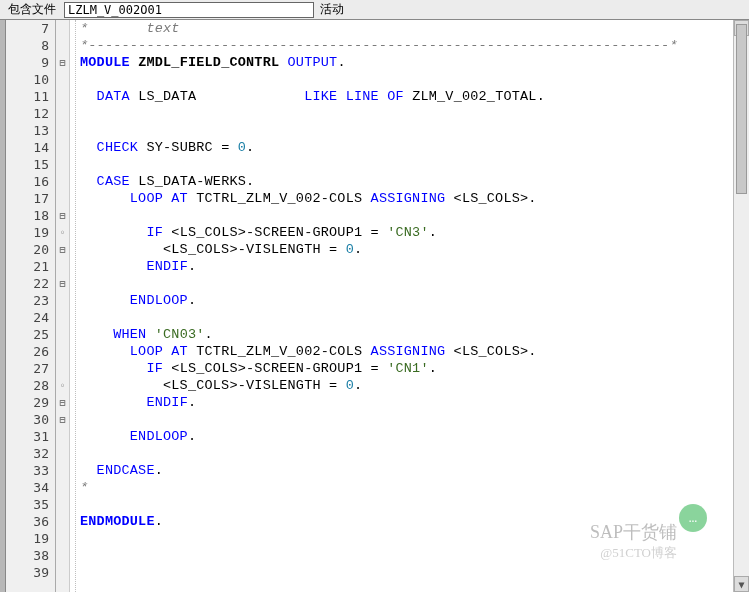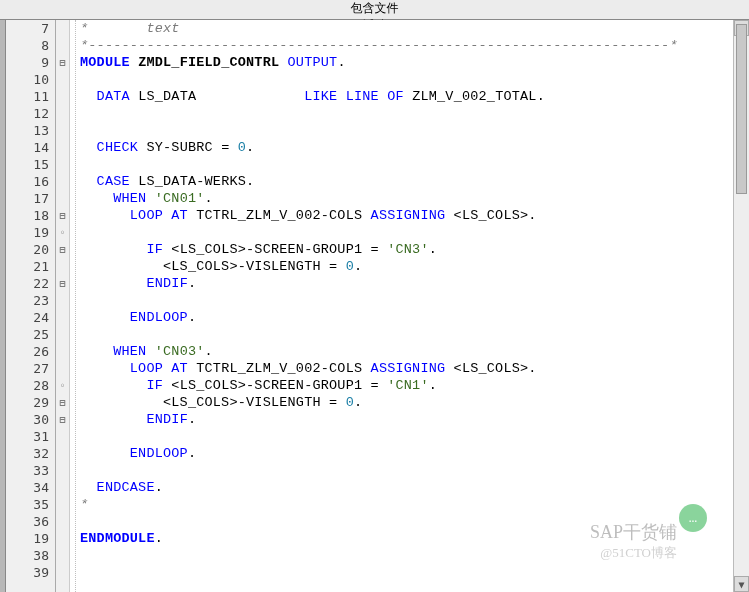--- a/index.html
+++ b/index.html
@@ -1,17 +1,17 @@
 <!DOCTYPE html>
 <html><head>
 <meta charset="utf-8">
 <style>
   * { margin:0; padding:0; box-sizing:border-box; }
   html,body { width:749px; height:592px; font-family:"Microsoft YaHei","Consolas",monospace; font-size:13px; background:#f7f7f7; overflow:hidden; }
-  .toolbar { display:flex; align-items:center; height:20px; border-bottom:1px solid #888; background:#ececec; font-size:12px;flex-direction:column; }
+  .toolbar { display:flex; align-items:center; height:20px; border-bottom:1px solid #888; background:#ececec; font-size:12px; }
   .toolbar .lbl { padding:0 8px; color:#000; }
   .toolbar input { width:250px; height:16px; border:1px solid #666; background:#fff; font-family:inherit; font-size:12px; padding:0 3px; }
   .toolbar .after { padding:0 6px; }
   .editor { display:flex; height:572px; background:#fff; }
   .margin-bar { width:6px; background:#b8b8b8; border-right:1px solid #888; }
   .gutter { width:50px; background:#f0f0f0; border-right:1px solid #aaa; text-align:right; font-family:Consolas,monospace; color:#444; }
   .gutter div { height:17px; line-height:17px; padding-right:6px; font-size:13px; }
   .fold { width:14px; background:#f0f0f0; border-right:1px solid #ccc; font-family:Consolas,monospace; font-size:10px; color:#555; }
   .fold div { height:17px; line-height:17px; text-align:center; }
   .fold .m { cursor:pointer; }
@@ -32,20 +32,21 @@
   .scrollbar-v { width:16px; background:#eee; border-left:1px solid #bbb; position:relative;}
   .scrollbar-v .thumb { position:absolute; top:4px; left:2px; right:2px; height:170px; background:#c8c8c8; border:1px solid #999; }
   .scrollbar-v .arrow { position:absolute; left:0; right:0; height:16px; background:#ddd; text-align:center; font-size:10px; line-height:16px; color:#555; border:1px solid #aaa;}
   .scrollbar-v .up{top:0;} .scrollbar-v .dn{bottom:0;}
 </style>
 </head>
 <body>
 
 <div class="toolbar">
   <span class="lbl">包含文件</span>
+  <input type="text" value="LZLM_V_002O01" style="">
   <span class="after">活动</span>
 </div>
 
 <div class="editor">
   <div class="margin-bar"></div>
   <div class="gutter" id="gutter">
       <div>7</div>
       <div>8</div>
       <div>9</div>
       <div>10</div>
@@ -122,21 +123,20 @@
   <div class="ln"><span class="cmt">*       text</span></div>
       <div class="ln"><span class="cmt">*----------------------------------------------------------------------*</span></div>
       <div class="ln"><span class="kw">MODULE</span> <span class="nm">ZMDL_FIELD_CONTRL</span> <span class="kw2">OUTPUT</span><span class="id">.</span></div>
       <div class="ln"></div>
       <div class="ln">  <span class="kw2">DATA</span> <span class="id">LS_DATA            </span> <span class="kw2">LIKE LINE OF</span> <span class="id">ZLM_V_002_TOTAL.</span></div>
       <div class="ln"></div>
       <div class="ln"></div>
       <div class="ln">  <span class="kw2">CHECK</span> <span class="id">SY-SUBRC =</span> <span class="num">0</span><span class="id">.</span></div>
       <div class="ln"></div>
       <div class="ln">  <span class="kw2">CASE</span> <span class="id">LS_DATA-WERKS.</span></div>
-      <div class="ln">    <span class="kw2">WHEN</span> <span class="str">'CN01'</span><span class="id">.</span></div>
       <div class="ln">      <span class="kw2">LOOP AT</span> <span class="id">TCTRL_ZLM_V_002-COLS</span> <span class="kw2">ASSIGNING</span> <span class="id">&lt;LS_COLS&gt;.</span></div>
       <div class="ln"></div>
       <div class="ln">        <span class="kw2">IF</span> <span class="id">&lt;LS_COLS&gt;-SCREEN-GROUP1 =</span> <span class="str">'CN3'</span><span class="id">.</span></div>
       <div class="ln">          <span class="id">&lt;LS_COLS&gt;-VISLENGTH =</span> <span class="num">0</span><span class="id">.</span></div>
       <div class="ln">        <span class="kw2">ENDIF</span><span class="id">.</span></div>
       <div class="ln"></div>
       <div class="ln">      <span class="kw2">ENDLOOP</span><span class="id">.</span></div>
       <div class="ln"></div>
       <div class="ln">    <span class="kw2">WHEN</span> <span class="str">'CN03'</span><span class="id">.</span></div>
       <div class="ln">      <span class="kw2">LOOP AT</span> <span class="id">TCTRL_ZLM_V_002-COLS</span> <span class="kw2">ASSIGNING</span> <span class="id">&lt;LS_COLS&gt;.</span></div>

